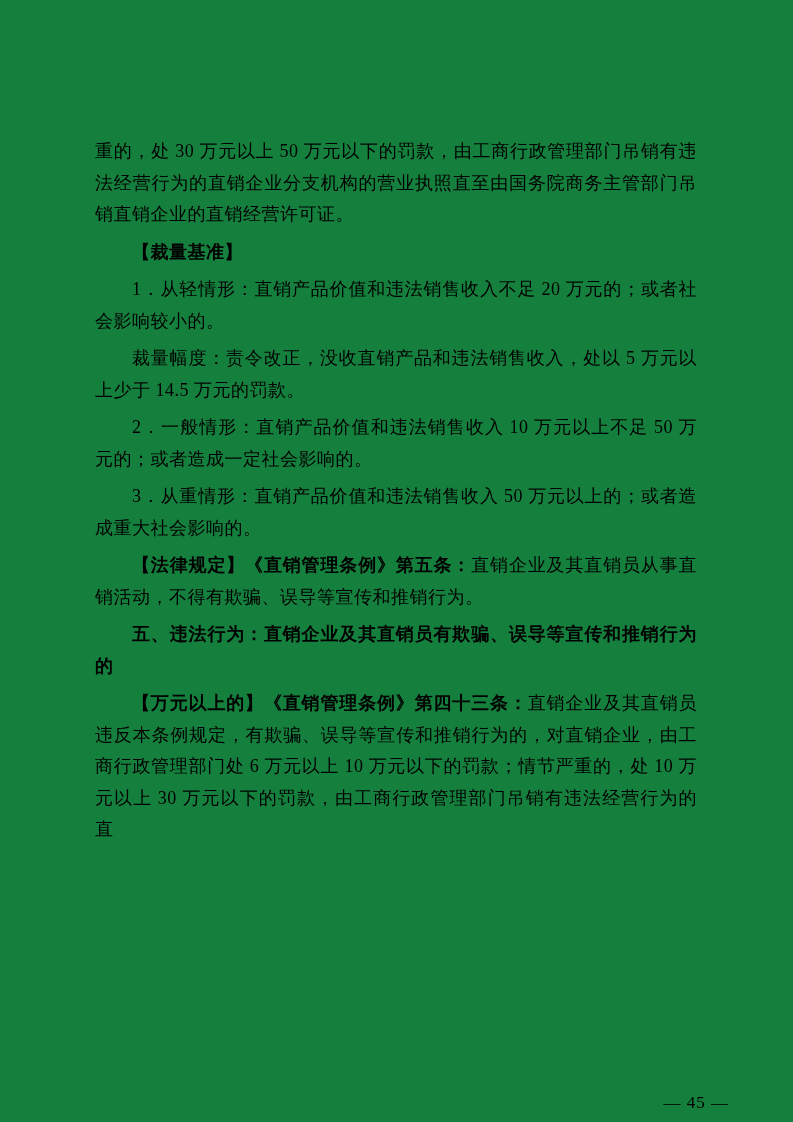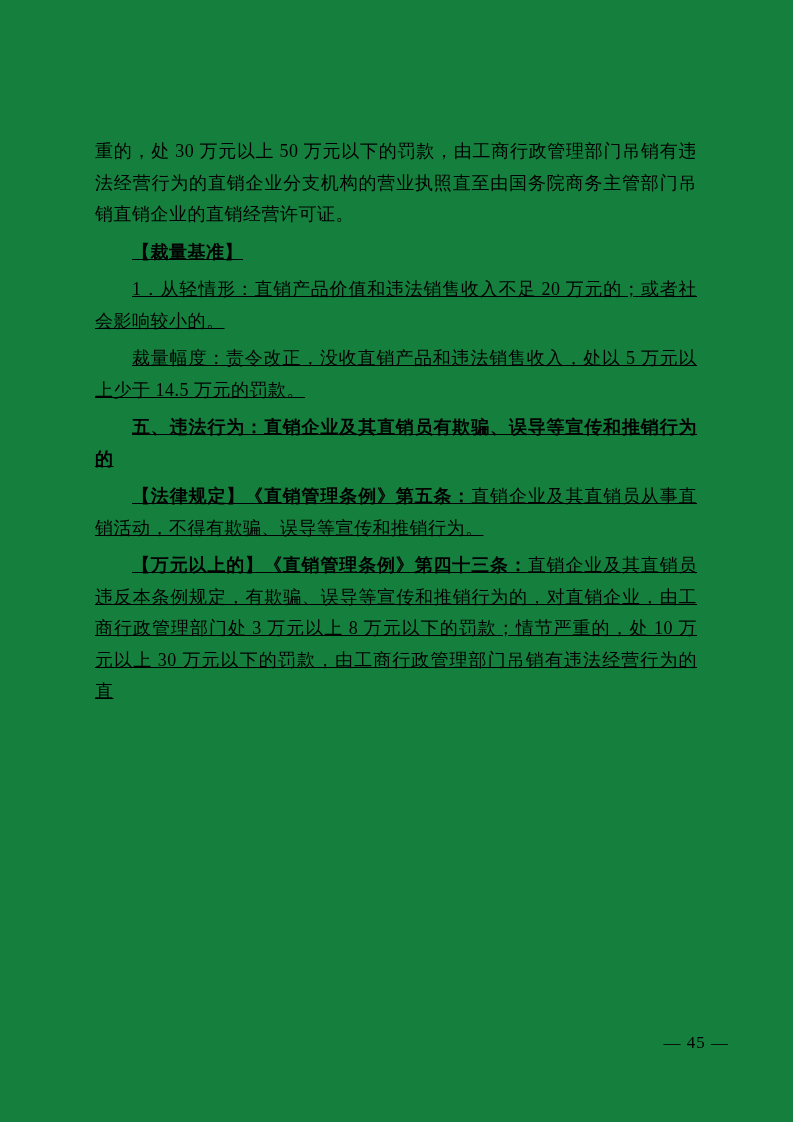--- a/index.html
+++ b/index.html
@@ -27,52 +27,53 @@
     margin: 0 0 6px 0;
     font-size: 18px;
     line-height: 31.5px;
     text-align: justify;
     text-justify: inter-ideograph;
     letter-spacing: 0.5px;
     color: #000000;
   }
   .para.indent {
     text-indent: 37px;
-    text-decoration: underline;
   }
   .para .seg {
     font-family: "Liberation Serif", "DejaVu Serif", serif;
     font-weight: 400;
   }
   .para .seg.bold {
     font-family: "Liberation Sans", "DejaVu Sans", sans-serif;
     font-weight: 700;
   }
   .para.heading .seg {
     font-family: "Liberation Sans", "DejaVu Sans", sans-serif;
     font-weight: 700;
   }
   .footer {
     position: absolute;
-    top: 1031px;
+    top: 1091px;
     right: 96px;
     font-size: 17px;
     line-height: 24px;
     font-family: "Liberation Serif", "DejaVu Serif", serif;
     color: #000000;
     letter-spacing: 1px;
   }
 </style>
 </head>
 <body>
 
 <div class="page">
   <main class="doc-body">
       <p class="para"><span class="seg">重的，处 30 万元以上 50 万元以下的罚款，由工商行政管理部门吊销有违法经营行为的直销企业分支机构的营业执照直至由国务院商务主管部门吊销直销企业的直销经营许可证。</span></p>
       <p class="para indent heading"><span class="seg bold">【裁量基准】</span></p>
       <p class="para indent"><span class="seg">1．从轻情形：直销产品价值和违法销售收入不足 20 万元的；或者社会影响较小的。</span></p>
       <p class="para indent"><span class="seg">裁量幅度：责令改正，没收直销产品和违法销售收入，处以 5 万元以上少于 14.5 万元的罚款。</span></p>
+      <p class="para indent"><span class="seg">2．一般情形：直销产品价值和违法销售收入 10 万元以上不足 50 万元的；或者造成一定社会影响的。</span></p>
+      <p class="para indent"><span class="seg">3．从重情形：直销产品价值和违法销售收入 50 万元以上的；或者造成重大社会影响的。</span></p>
+      <p class="para indent"><span class="seg bold">【法律规定】《直销管理条例》第五条：</span><span class="seg">直销企业及其直销员从事直销活动，不得有欺骗、误导等宣传和推销行为。</span></p>
       <p class="para indent heading"><span class="seg bold">五、违法行为：直销企业及其直销员有欺骗、误导等宣传和推销行为的</span></p>
-      <p class="para indent"><span class="seg bold">【法律规定】《直销管理条例》第五条：</span><span class="seg">直销企业及其直销员从事直销活动，不得有欺骗、误导等宣传和推销行为。</span></p>
-      <p class="para indent"><span class="seg bold">【万元以上的】《直销管理条例》第四十三条：</span><span class="seg">直销企业及其直销员违反本条例规定，有欺骗、误导等宣传和推销行为的，对直销企业，由工商行政管理部门处 3 万元以上 8 万元以下的罚款；情节严重的，处 10 万元以上 30 万元以下的罚款，由工商行政管理部门吊销有违法经营行为的直</span></p>
+      <p class="para indent"><span class="seg bold">【万元以上的】《直销管理条例》第四十三条：</span><span class="seg">直销企业及其直销员违反本条例规定，有欺骗、误导等宣传和推销行为的，对直销企业，由工商行政管理部门处 6 万元以上 10 万元以下的罚款；情节严重的，处 10 万元以上 30 万元以下的罚款，由工商行政管理部门吊销有违法经营行为的直</span></p>
     </main>
   <div class="footer">— 45 —</div>
 </div>
 
 </body></html>

